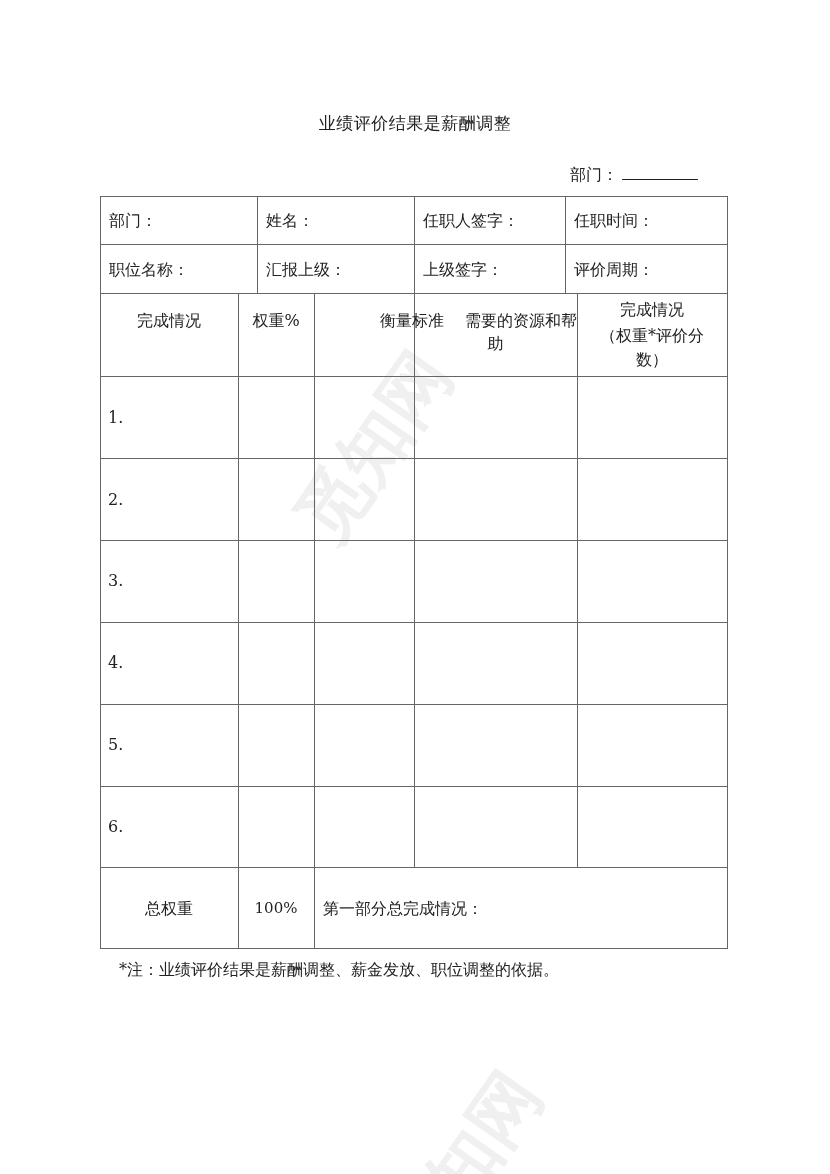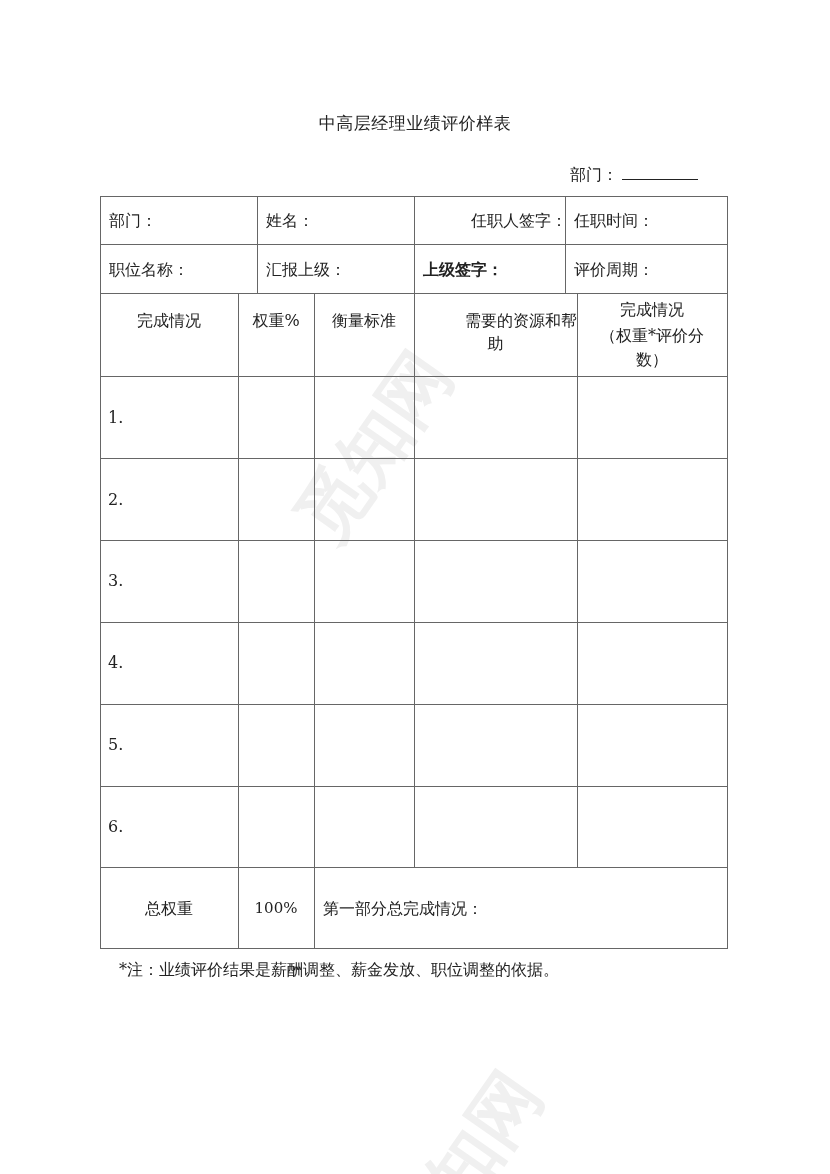--- a/index.html
+++ b/index.html
@@ -15,21 +15,21 @@
   .center { text-align:center; }
   .watermark { position:absolute; color:#f0f0f0; font-size:70px; font-weight:bold; transform:rotate(-55deg); white-space:nowrap; font-family:"DejaVu Sans",sans-serif; }
   .note { left:119px; top:960px; font-size:16px; }
 </style>
 </head>
 <body>
 
 <div class="watermark" style="left:270px; top:400px;">觅知网</div>
 <div class="watermark" style="left:360px; top:1120px;">觅知网</div>
 
-<div class="abs title">中高层经理业绩评价样表</div>
+<div class="abs title">业绩评价结果是薪酬调整</div>
 <div class="abs dept-line">
   <span>部门：</span><span class="blank"></span>
 </div>
 
 <div>
 
   <div class="hline" style="left:100px; width:628px; top:196px;"></div>
   <div class="hline" style="left:100px; width:628px; top:244px;"></div>
   <div class="hline" style="left:100px; width:628px; top:293px;"></div>
   <div class="hline" style="left:100px; width:628px; top:376px;"></div>
@@ -48,31 +48,31 @@
   <div class="vline" style="left:414px; top:196px; height:97px;"></div>
   <div class="vline" style="left:565px; top:196px; height:97px;"></div>
 
   <div class="vline" style="left:238px; top:293px; height:655px;"></div>
   <div class="vline" style="left:314px; top:293px; height:655px;"></div>
   <div class="vline" style="left:414px; top:293px; height:574px;"></div>
   <div class="vline" style="left:577px; top:293px; height:574px;"></div>
 
   <div class="cell-text" style="left:109px; top:211px;">部门：</div>
   <div class="cell-text" style="left:266px; top:211px;">姓名：</div>
-  <div class="cell-text" style="left:423px; top:211px;margin-left:48px;">任职人签字：</div>
+  <div class="cell-text" style="left:423px; top:211px;">任职人签字：</div>
   <div class="cell-text" style="left:574px; top:211px;">任职时间：</div>
 
   <div class="cell-text" style="left:109px; top:260px;">职位名称：</div>
   <div class="cell-text" style="left:266px; top:260px;">汇报上级：</div>
-  <div class="cell-text" style="left:423px; top:260px;font-weight:bold;">上级签字：</div>
+  <div class="cell-text" style="left:423px; top:260px;">上级签字：</div>
   <div class="cell-text" style="left:574px; top:260px;">评价周期：</div>
 
   <div class="cell-text center" style="left:100px; width:138px; top:311px;">完成情况</div>
   <div class="cell-text center" style="left:238px; width:76px; top:311px;">权重%</div>
-  <div class="cell-text center" style="left:314px; width:100px; top:311px;">衡量标准</div>
+  <div class="cell-text center" style="left:314px; width:100px; top:311px;padding-left:48px;">衡量标准</div>
   <div class="cell-text center" style="left:414px; width:163px; top:311px;text-align:right;">需要的资源和帮</div>
   <div class="cell-text center" style="left:414px; width:163px; top:334px;">助</div>
   <div class="cell-text center" style="left:577px; width:150px; top:300px;text-align:center;">完成情况</div>
   <div class="cell-text center" style="left:577px; width:150px; top:326px;">（权重*评价分</div>
   <div class="cell-text center" style="left:577px; width:150px; top:350px;">数）</div>
 
   <div class="cell-text" style="left:108px; top:408px;">1.</div>
   <div class="cell-text" style="left:108px; top:490px;">2.</div>
   <div class="cell-text" style="left:108px; top:571px;">3.</div>
   <div class="cell-text" style="left:108px; top:653px;">4.</div>

